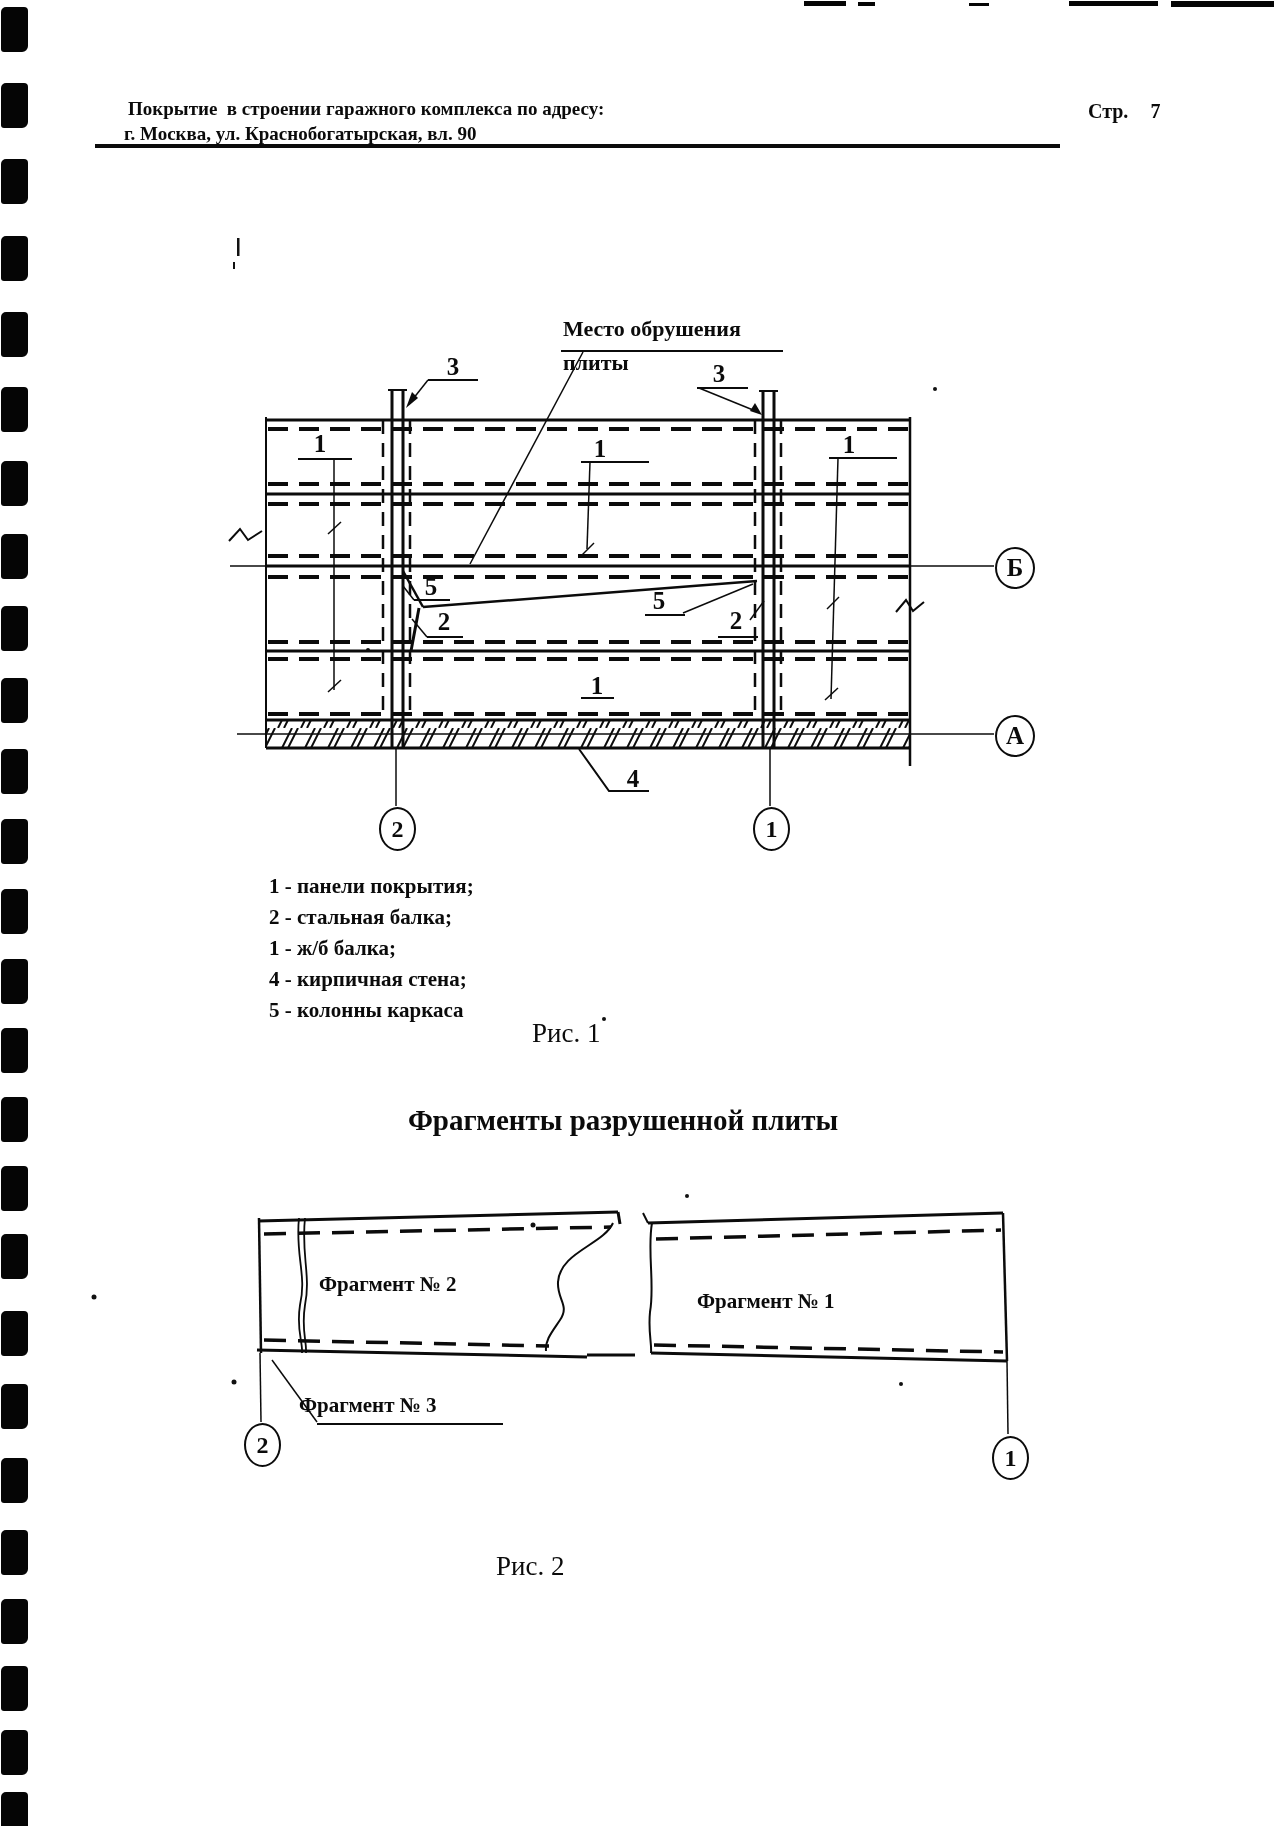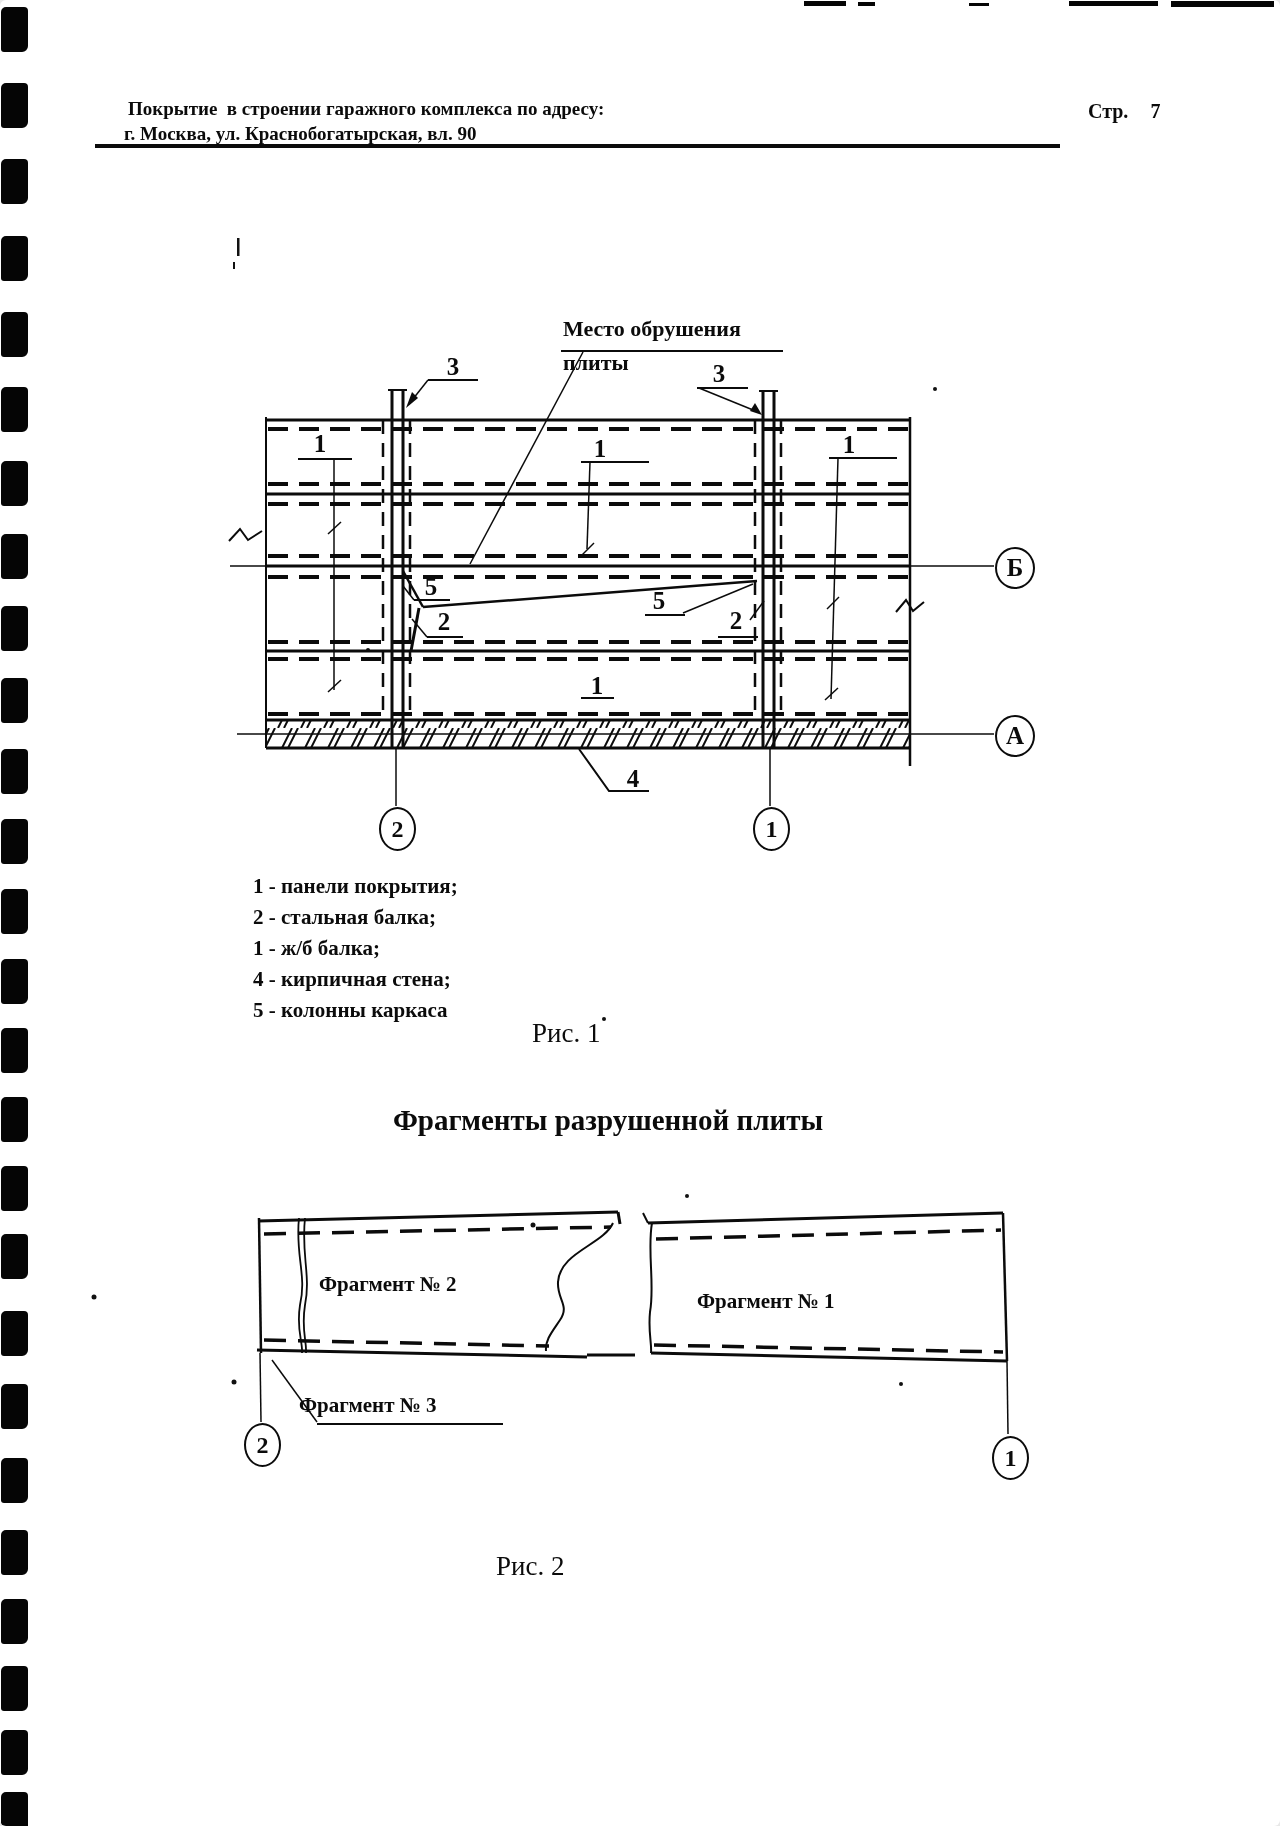--- a/index.html
+++ b/index.html
@@ -1,35 +1,34 @@
 <!DOCTYPE html>
 <html><head>
 <meta charset="utf-8">
 <style>
   html,body{margin:0;padding:0;background:#e8e8e8;}
   #page{
     position:relative;width:1280px;height:1826px;margin:0 auto;
     background:#ffffff;overflow:hidden;
     font-family:"Liberation Serif","DejaVu Serif",serif;
     color:#0b0b0b;
-    border-radius:6px;
   }
   #linework{position:absolute;left:0;top:0;width:1280px;height:1826px;}
   .abs{position:absolute;}
   .hdr{font-size:19px;font-weight:700;white-space:pre;}
   .hdr-rule{position:absolute;left:95px;top:144px;width:965px;height:4px;background:#0b0b0b;}
   .pgnum{position:absolute;left:1088px;top:100px;display:flex;gap:22px;font-size:20px;font-weight:700;}
   .title{position:absolute;text-align:center;font-weight:700;}
   .t1{left:300px;top:242px;width:600px;font-size:28px;}
-  .t2a{left:308px;top:1104px;width:600px;font-size:29px;}
+  .t2a{left:323px;top:1104px;width:600px;font-size:29px;}
   .t2b{left:278px;top:1139px;width:600px;font-size:29px;}
   .caption{position:absolute;font-size:27px;font-weight:400;width:200px;}
   .callout{position:absolute;left:563px;font-size:22px;font-weight:700;line-height:1;}
   .dg{position:absolute;width:30px;text-align:center;font-size:25px;font-weight:700;line-height:1.1;}
-  .legend-line{position:absolute;left:253px;font-size:21px;font-weight:700;white-space:pre;text-align:center;}
+  .legend-line{position:absolute;left:269px;font-size:21px;font-weight:700;white-space:pre;text-align:center;}
   .bubble{
     position:absolute;width:33px;height:40px;border:2.5px solid #0b0b0b;border-radius:50%;
     display:flex;align-items:center;justify-content:center;
     font-size:24px;font-weight:700;background:#fff;
   }
   .axisb{width:36px;height:38px;font-size:25px;}
   .frag{position:absolute;width:220px;text-align:left;font-size:21px;font-weight:700;}
   .hole{position:absolute;left:1px;width:27px;height:45px;background:#050505;border-radius:5px 4px 6px 3px;}
 </style>
 </head>

